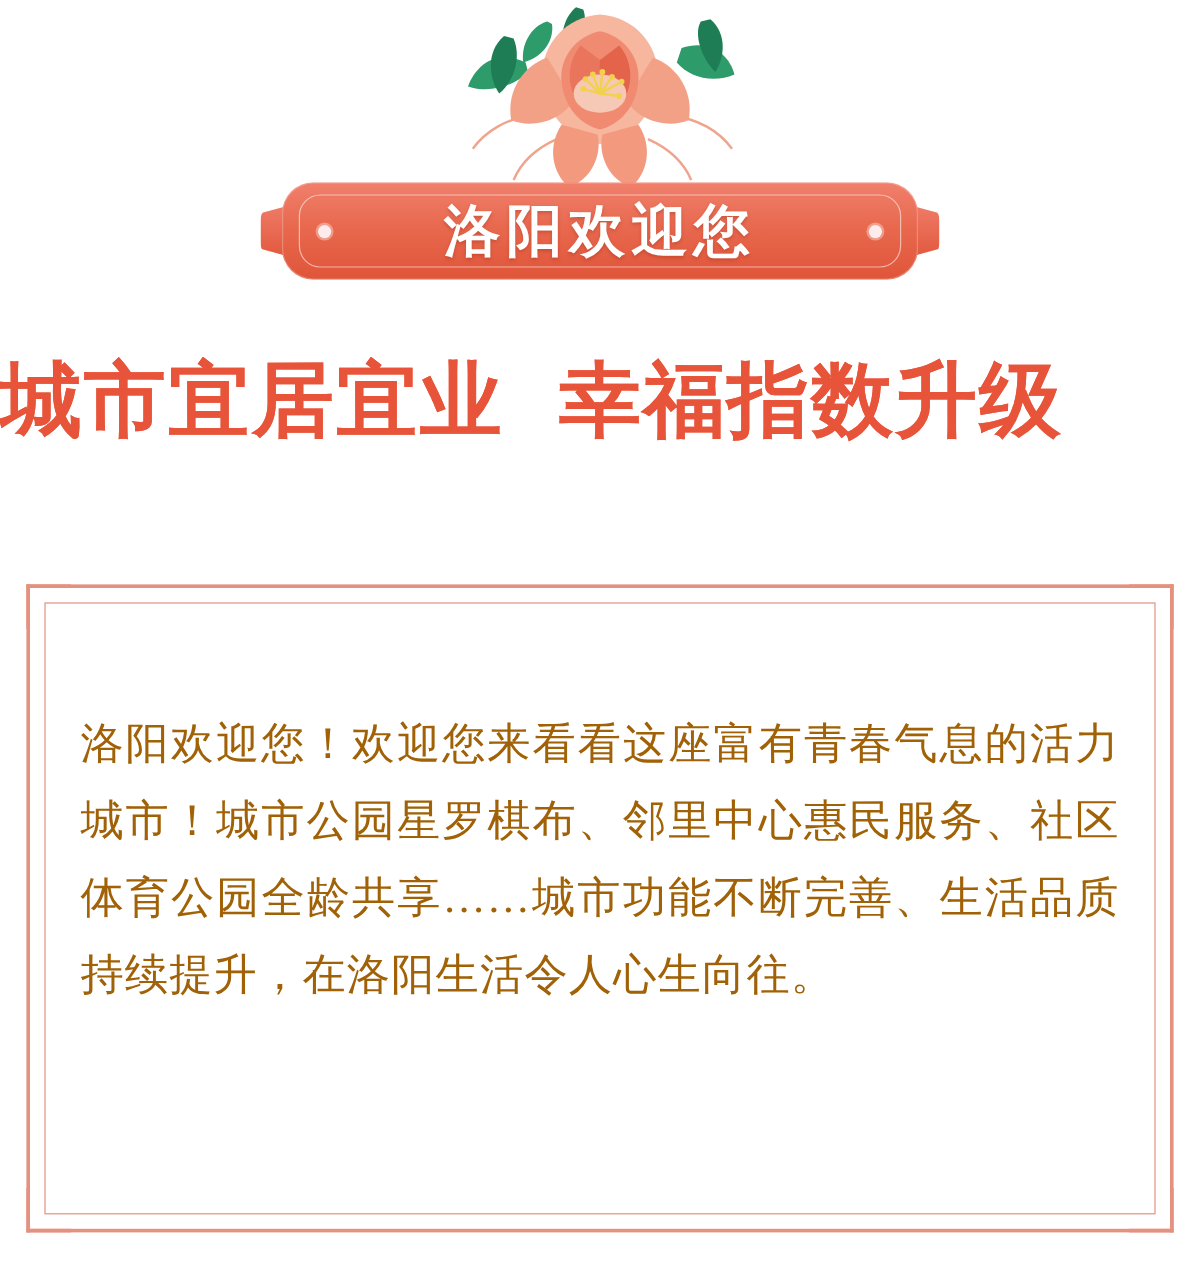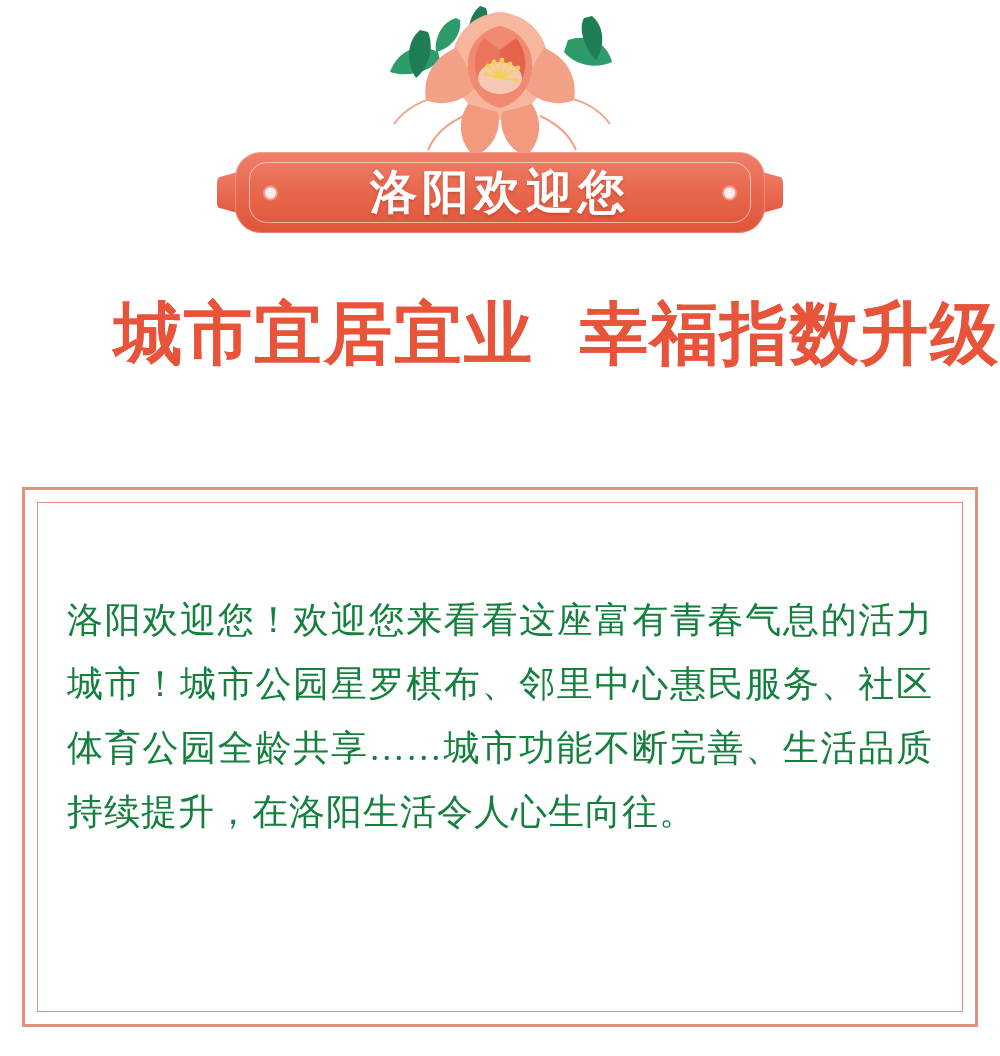--- a/index.html
+++ b/index.html
@@ -95,21 +95,21 @@
     text-shadow: 0 2px 3px rgba(150,40,20,0.35);
     font-family: "Liberation Serif", "DejaVu Serif", serif;
   }
 
   
   .headline {
     position: absolute;
     top: 295px;
     left: 0;
     width: 1000px;
-    text-align: right;
+    text-align: left;
     font-size: 68px;
     font-weight: bold;
     letter-spacing: 2px;
     line-height: 1.15;
     font-family: "Liberation Serif", "DejaVu Serif", serif;
     background: linear-gradient(180deg, #e8543a 0%, #e8543a 45%, #ef7f63 100%);
     -webkit-background-clip: text;
     background-clip: text;
     color: #e8543a;
   }
@@ -144,21 +144,21 @@
   .corner.bl { left: -3px;  bottom: -3px; border-right: none; border-top: none; }
   .corner.br { right: -3px; bottom: -3px; border-left: none;  border-top: none; }
 
   .body-text {
     position: absolute;
     left: 42px;
     right: 42px;
     top: 62px;
     font-size: 36px;
     line-height: 1.78;
-    color: #15803d;
+    color: #a16207;
     letter-spacing: 1px;
     text-align: justify;
     font-family: "Liberation Serif", "DejaVu Serif", serif;
   }
 </style>
 </head>
 <body>
 
 <div class="flower-wrap">
   <svg viewBox="0 0 280 175" width="280" height="175" xmlns="http://www.w3.org/2000/svg">

